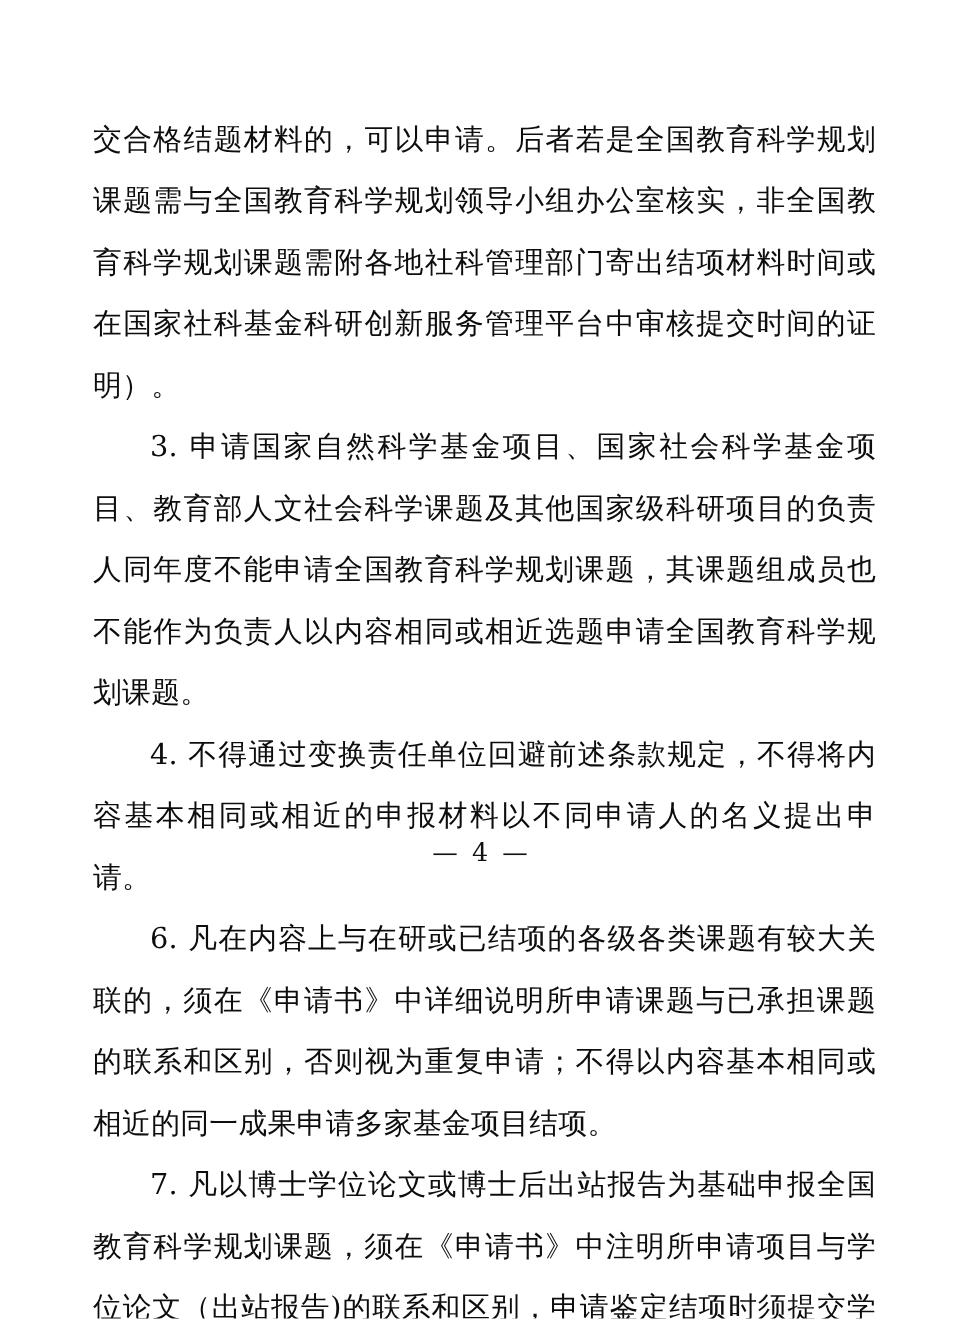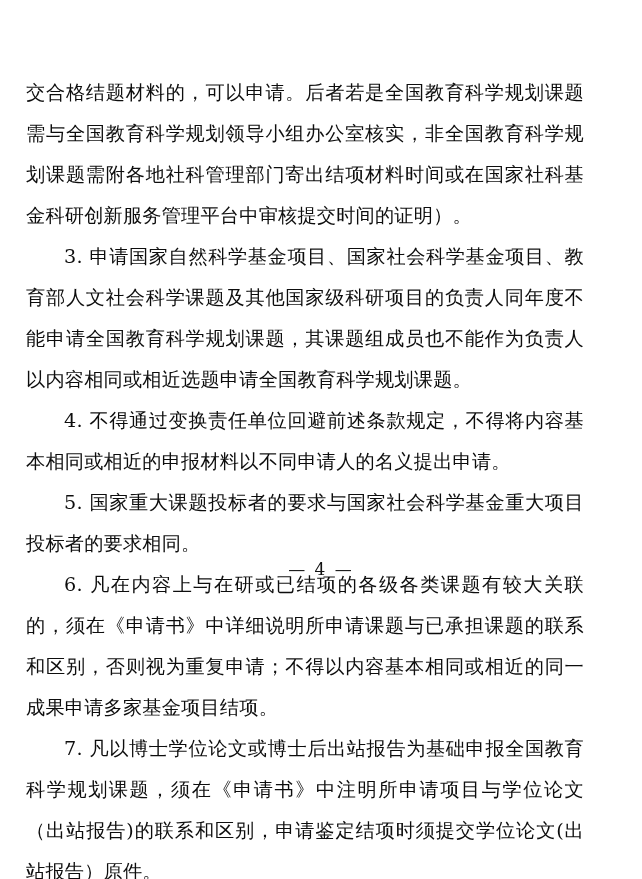--- a/index.html
+++ b/index.html
@@ -12,21 +12,21 @@
     height: 879px;
     overflow: hidden;
     font-family: "DejaVu Serif", "Liberation Serif", serif;
     color: #0d0d0d;
   }
   .page {
     position: relative;
     width: 642px;
     height: 631px;
     box-sizing: border-box;
-    padding: 72px 58px 0 26px;
+    padding: 72px 58px 0 62px;
   }
   .body-text {
     font-size: 19.2px;
     line-height: 41px;
     text-align: justify;
     text-justify: inter-ideograph;
     letter-spacing: 0.2px;
   }
   .para {
     margin: 0;
@@ -47,19 +47,18 @@
   }
 </style>
 </head>
 <body>
 
 <div class="page">
   <div class="body-text">
     <p class="para">交合格结题材料的，可以申请。后者若是全国教育科学规划课题需与全国教育科学规划领导小组办公室核实，非全国教育科学规划课题需附各地社科管理部门寄出结项材料时间或在国家社科基金科研创新服务管理平台中审核提交时间的证明）。</p>
     <p class="para indent">3. 申请国家自然科学基金项目、国家社会科学基金项目、教育部人文社会科学课题及其他国家级科研项目的负责人同年度不能申请全国教育科学规划课题，其课题组成员也不能作为负责人以内容相同或相近选题申请全国教育科学规划课题。</p>
     <p class="para indent">4. 不得通过变换责任单位回避前述条款规定，不得将内容基本相同或相近的申报材料以不同申请人的名义提出申请。</p>
-    <p class="para indent">5. 国家重大课题投标者的要求与国家社会科学基金重大项目投标者的要求相同。</p>
     <p class="para indent">6. 凡在内容上与在研或已结项的各级各类课题有较大关联的，须在《申请书》中详细说明所申请课题与已承担课题的联系和区别，否则视为重复申请；不得以内容基本相同或相近的同一成果申请多家基金项目结项。</p>
     <p class="para indent">7. 凡以博士学位论文或博士后出站报告为基础申报全国教育科学规划课题，须在《申请书》中注明所申请项目与学位论文（出站报告)的联系和区别，申请鉴定结项时须提交学位论文(出站报告）原件。</p>
 
   </div>
   <div class="footer">— 4 —</div>
 </div>
 
 </body></html>

